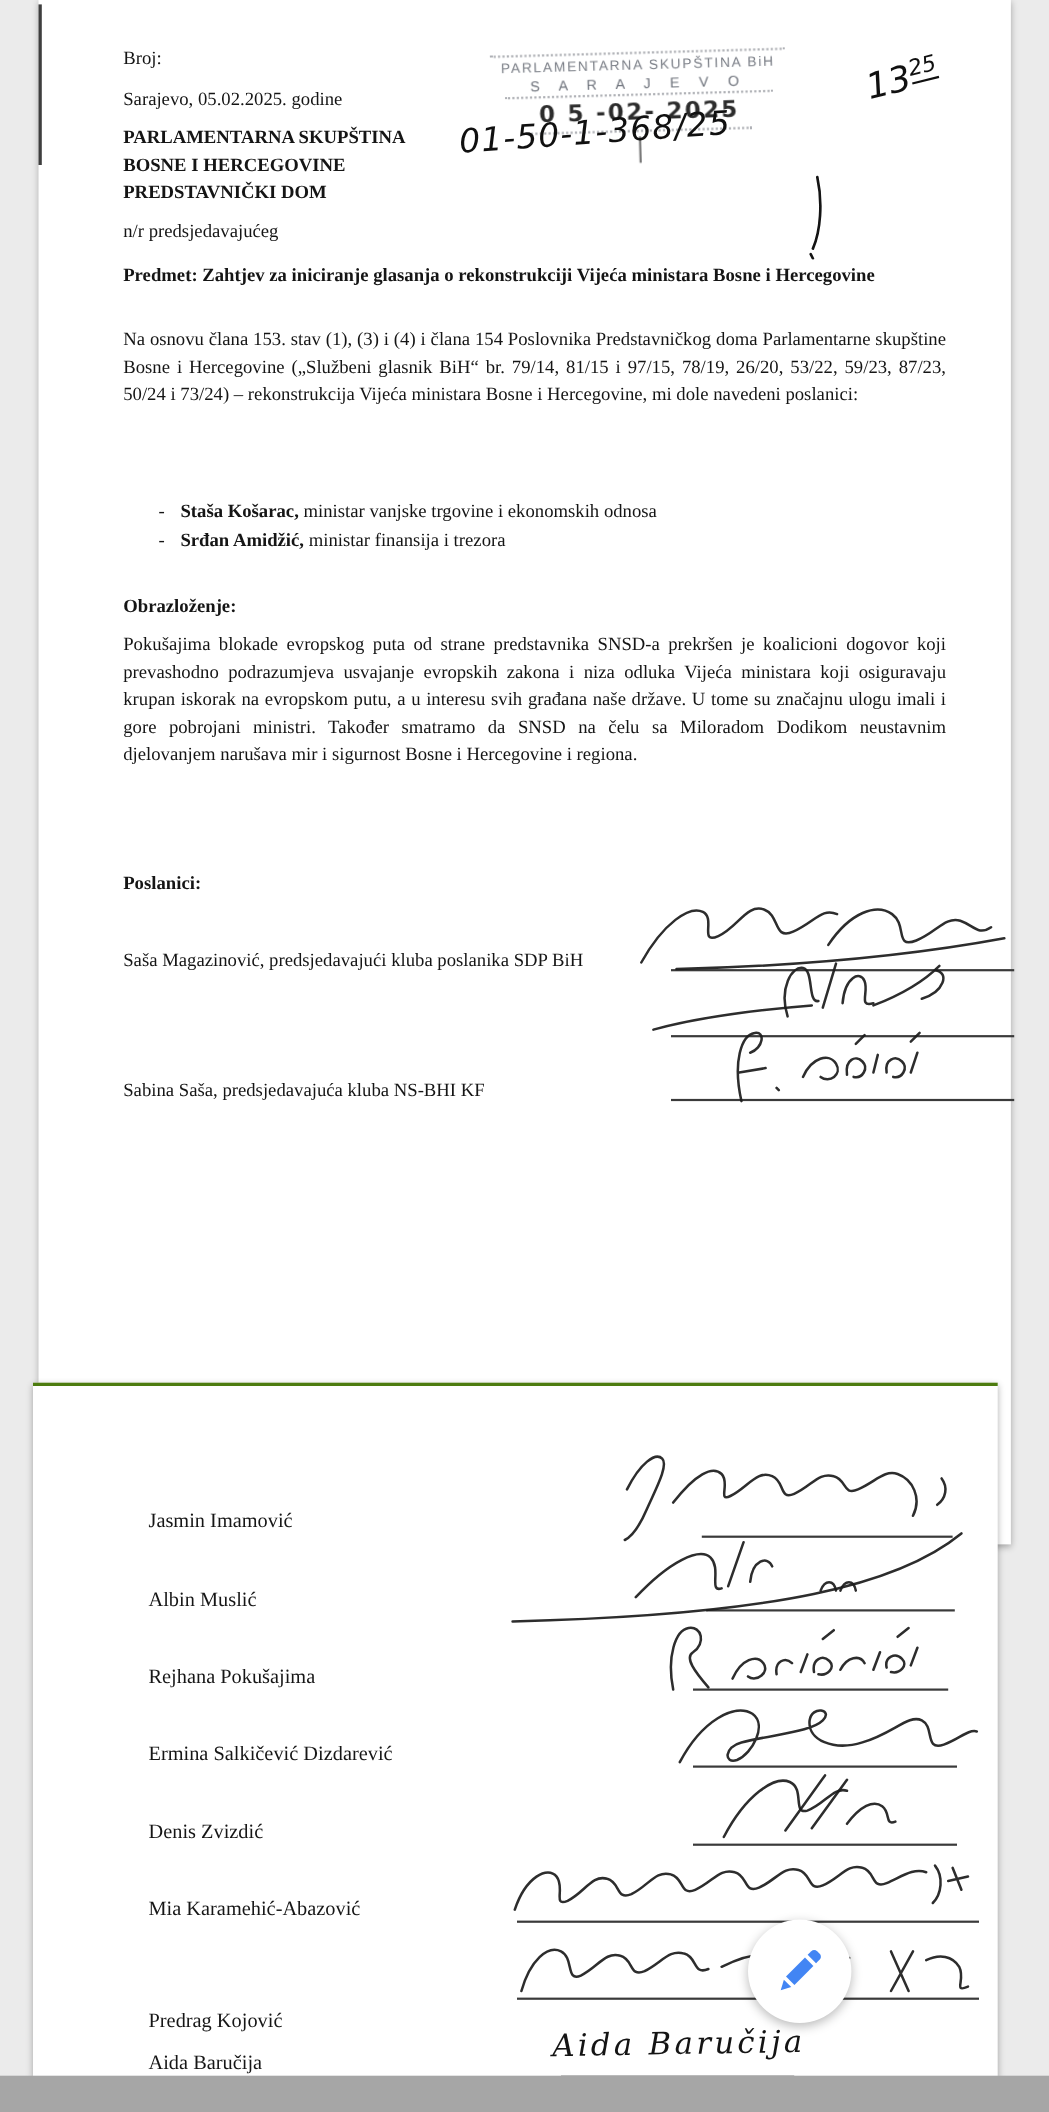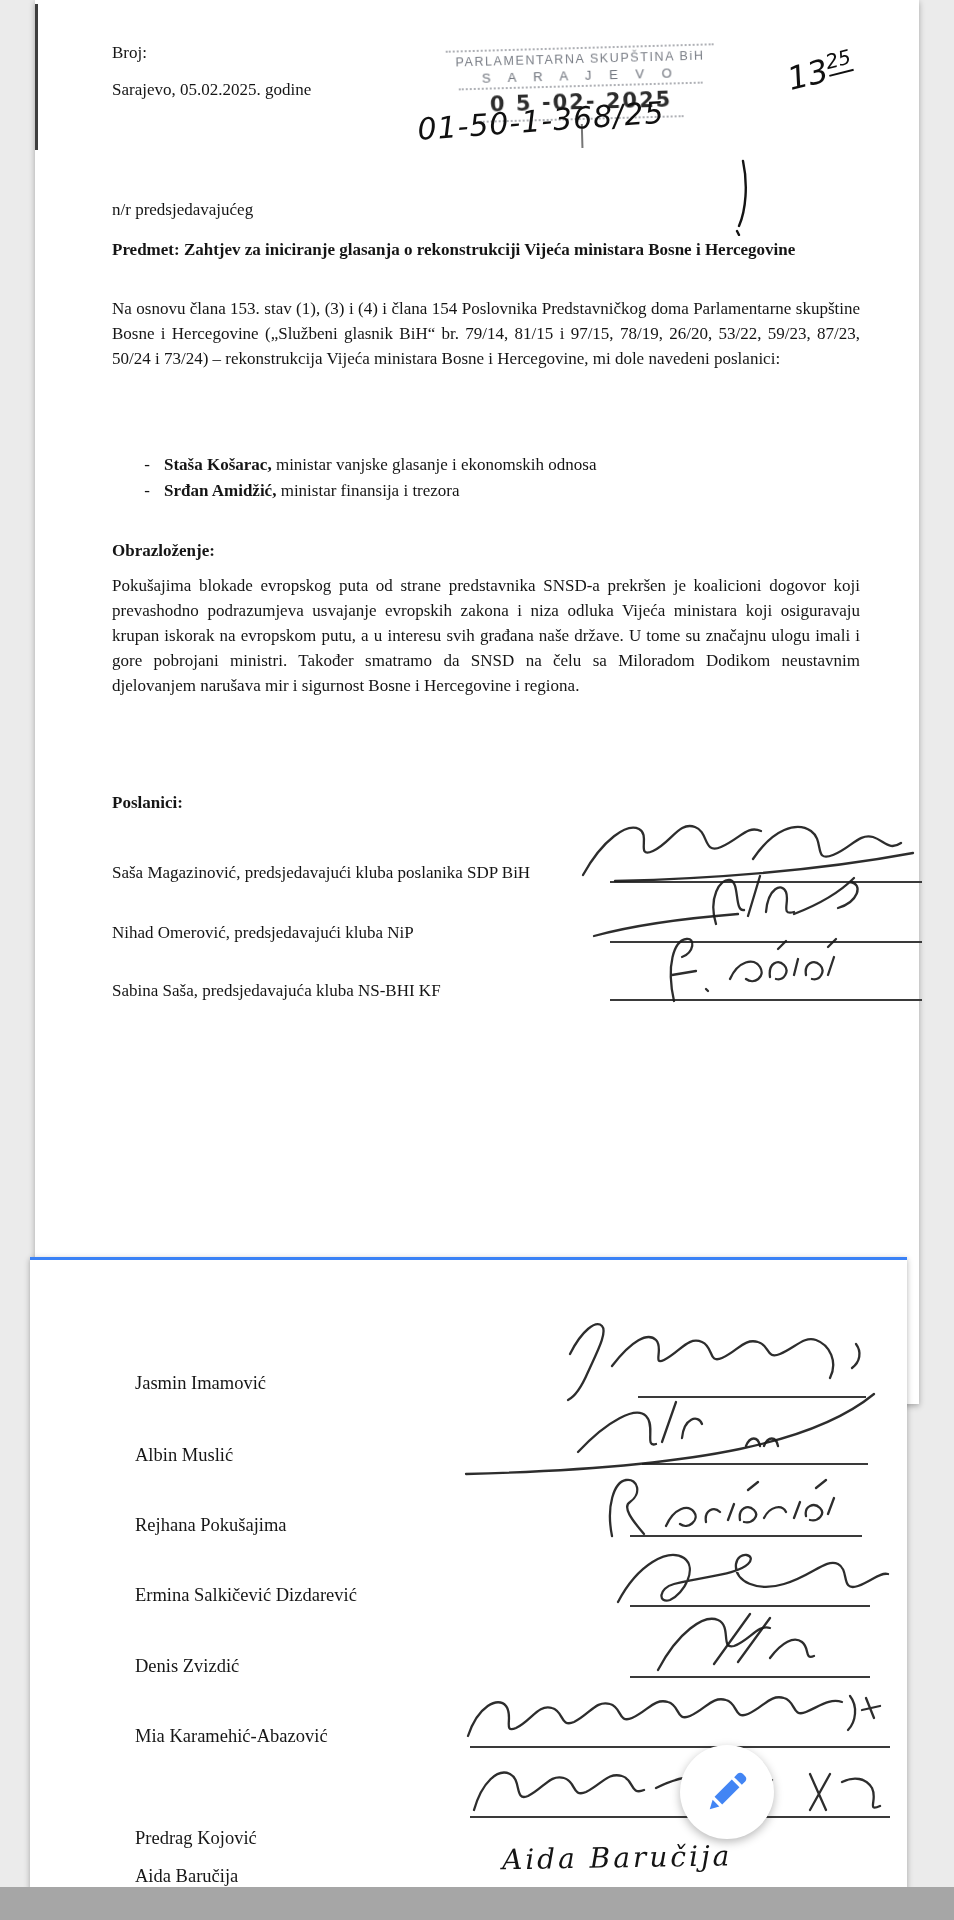--- a/index.html
+++ b/index.html
@@ -3,21 +3,21 @@
 <meta charset="utf-8">
 <style>
   html,body{margin:0;padding:0;}
   body{
     width:954px;height:1920px;position:relative;overflow:hidden;
     background:#ebebeb;
     font-family:"Liberation Serif","DejaVu Serif",serif;
   }
   .page{position:absolute;background:#ffffff;box-shadow:0 2px 6px rgba(0,0,0,.30);}
   #page1{left:35px;top:0;width:884px;height:1404px;}
-  #page2{left:30px;top:1257px;width:877px;height:630px;border-top:3px solid #3b82f6;}
+  #page2{left:30px;top:1257px;width:877px;height:630px;border-top:3px solid #4d7c0f;}
   .t{position:absolute;color:#151515;font-size:17px;line-height:25px;}
   .b{font-weight:bold;}
   .just{text-align:justify;}
   .sigline{position:absolute;height:2px;background:#3a3a3a;}
   .sigsvg{position:absolute;}
   .sigsvg path{fill:none;stroke:#1b1b1b;stroke-width:2.3;stroke-linecap:round;stroke-linejoin:round;opacity:.92;}
   
   #stamp{position:absolute;left:388px;top:44px;width:316px;transform:rotate(-1.6deg);
          color:#5d626c;filter:blur(.35px);text-align:center;font-family:"Liberation Sans",sans-serif;}
   .stamp-dotrow{height:0;border-top:2px dotted rgba(93,98,108,.50);margin:3px 24px;}
@@ -45,20 +45,25 @@
 </head>
 <body>
 
 <div id="page-edge-line"></div>
 
 <div class="page" id="page1">
 
   <div class="t" style="left:77px;top:40px">Broj:</div>
   <div class="t" style="left:77px;top:77px">Sarajevo, 05.02.2025. godine</div>
 
+  <div class="t b" style="left:77px;top:112px">
+    <div>PARLAMENTARNA SKUPŠTINA</div>
+    <div>BOSNE I HERCEGOVINE</div>
+    <div>PREDSTAVNIČKI DOM</div>
+  </div>
 
   <div id="stamp">
     <div class="stamp-dotrow"></div>
     <div class="org">PARLAMENTARNA SKUPŠTINA BiH</div>
     <div class="city">S A R A J E V O</div>
     <div class="stamp-dotrow" style="margin:2px 36px"></div>
     <div class="date">0 5 -02- 2025</div>
     <div class="stamp-dotrow" style="margin:4px 56px"></div>
     <div class="tick"></div>
   </div>
@@ -72,31 +77,30 @@
   </svg>
 
   <div class="t" style="left:77px;top:197px">n/r predsjedavajućeg</div>
 
   <div class="t b just" style="left:77px;top:237px;width:706px;line-height:26px">Predmet: Zahtjev za iniciranje glasanja o rekonstrukciji Vijeća ministara Bosne i Hercegovine</div>
 
   <div class="t just" style="left:77px;top:296px;width:748px">Na osnovu člana 153. stav (1), (3) i (4) i člana 154 Poslovnika Predstavničkog doma Parlamentarne skupštine Bosne i Hercegovine („Službeni glasnik BiH“ br. 79/14, 81/15 i 97/15, 78/19, 26/20, 53/22, 59/23, 87/23, 50/24 i 73/24) – rekonstrukcija Vijeća ministara Bosne i Hercegovine, mi dole navedeni poslanici:</div>
 
 
   <div class="t" style="left:95px;top:452px">
-    <div class="mrow"><span class="dash">-</span><span class="b">Staša Košarac,</span> <span>ministar vanjske glasanje i ekonomskih odnosa</span></div>
+    <div class="mrow"><span class="dash">-</span><span class="b">Staša Košarac,</span> <span>ministar vanjske trgovine i ekonomskih odnosa</span></div>
     <div class="mrow"><span class="dash">-</span><span class="b">Srđan Amidžić,</span> <span>ministar finansija i trezora</span></div>
   </div>
 
   <div class="t b" style="left:77px;top:538px">Obrazloženje:</div>
   <div class="t just" style="left:77px;top:573px;width:748px">Pokušajima blokade evropskog puta od strane predstavnika SNSD-a prekršen je koalicioni dogovor koji prevashodno podrazumjeva usvajanje evropskih zakona i niza odluka Vijeća ministara koji osiguravaju krupan iskorak na evropskom putu, a u interesu svih građana naše države. U tome su značajnu ulogu imali i gore pobrojani ministri. Također smatramo da SNSD na čelu sa Miloradom Dodikom neustavnim djelovanjem narušava mir i sigurnost Bosne i Hercegovine i regiona.</div>
 
   <div class="t b" style="left:77px;top:790px">Poslanici:</div>
 
   <div class="t" style="left:77px;top:860px">Saša Magazinović, predsjedavajući kluba poslanika SDP BiH</div>
-  <div class="t" style="left:77px;top:920px">Nihad Omerović, predsjedavajući kluba NiP</div>
   <div class="t" style="left:77px;top:978px">Sabina Saša, predsjedavajuća kluba NS-BHI KF</div>
 
   <div class="sigline" style="left:575px;top:881px;width:312px"></div>
   <div class="sigline" style="left:575px;top:941px;width:312px"></div>
   <div class="sigline" style="left:575px;top:999px;width:312px"></div>
 
   <svg class="sigsvg" style="left:540px;top:813px" width="350" height="74" viewBox="0 0 350 74">
     <path d="M8 62 C 28 26, 52 10, 64 16 C 76 22, 60 46, 78 38 C 96 30, 104 8, 120 14 C 134 19, 128 42, 146 34 C 166 25, 172 12, 186 18"></path>
     <path d="M178 46 C 198 16, 222 8, 236 18 C 250 28, 238 50, 258 42 C 276 35, 284 20, 298 24 C 310 28, 314 38, 326 30"></path>
     <path d="M40 68 C 120 66, 230 60, 338 40"></path>

